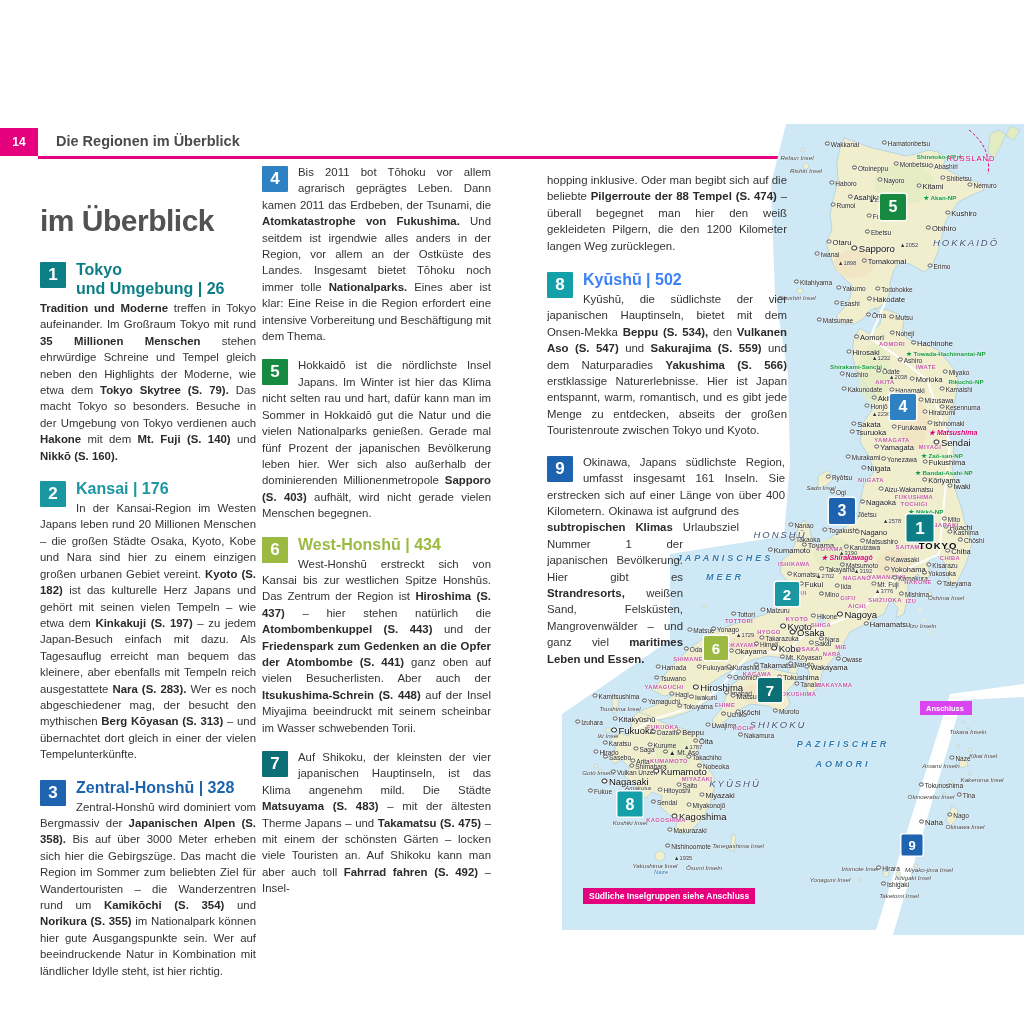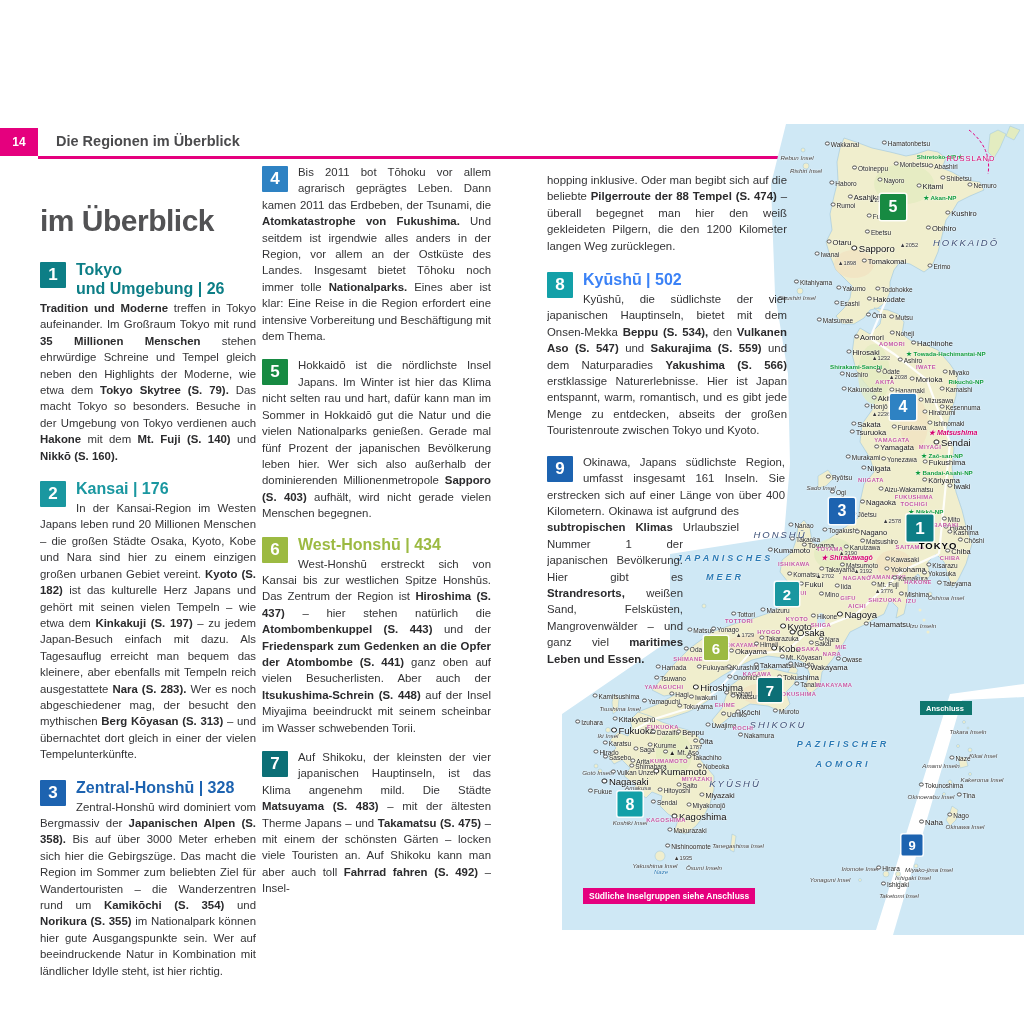--- a/index.html
+++ b/index.html
@@ -45,21 +45,21 @@
   .m-russ{font-size:7.5px;letter-spacing:1px;color:#d4006e;}
   .m-blue{font-size:6px;font-style:italic;color:#2a7ab5;}
   .m-city::before,.m-citym::before{content:"";display:inline-block;width:2.5px;height:2.5px;
       border:0.8px solid #555;border-radius:50%;background:#fff;margin-right:1.5px;vertical-align:1px;}
   .m-cityl::before{content:"";display:inline-block;width:3.5px;height:3.5px;border:1px solid #222;
       border-radius:50%;background:#fff;margin-right:2px;vertical-align:1px;}
   .mb{position:absolute;transform:translate(-50%,-50%);color:#fff;font-weight:bold;z-index:2;
       display:flex;align-items:center;justify-content:center;border-radius:1.5px;box-shadow:0 0 0 1.5px rgba(255,255,255,.85);}
   .southnote{position:absolute;left:29px;top:764px;background:#e5007e;color:#fff;font-weight:bold;
       font-size:8.5px;padding:3px 6px;z-index:2;}
-  .anschluss{position:absolute;left:366px;top:577px;background:#0f766e;color:#fff;font-weight:bold;
+  .anschluss{position:absolute;left:366px;top:577px;background:#d946ef;color:#fff;font-weight:bold;
       font-size:7.5px;padding:2.5px 6px;z-index:2;width:40px;}
 </style>
 </head>
 <body>
 
 <div class="page">
 
   <div class="pagenum">
     <span>14</span>
   </div>

